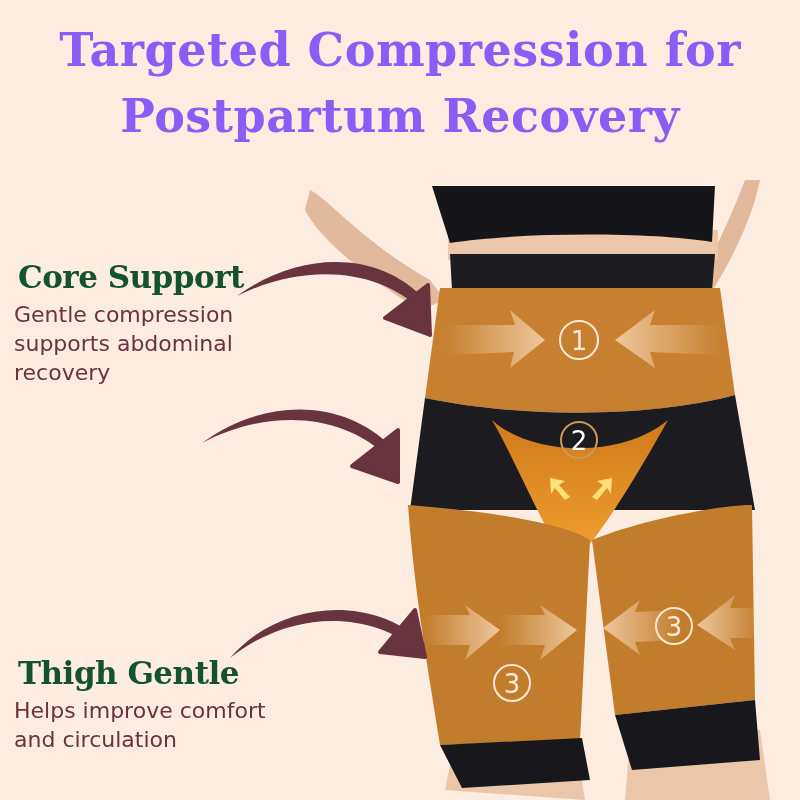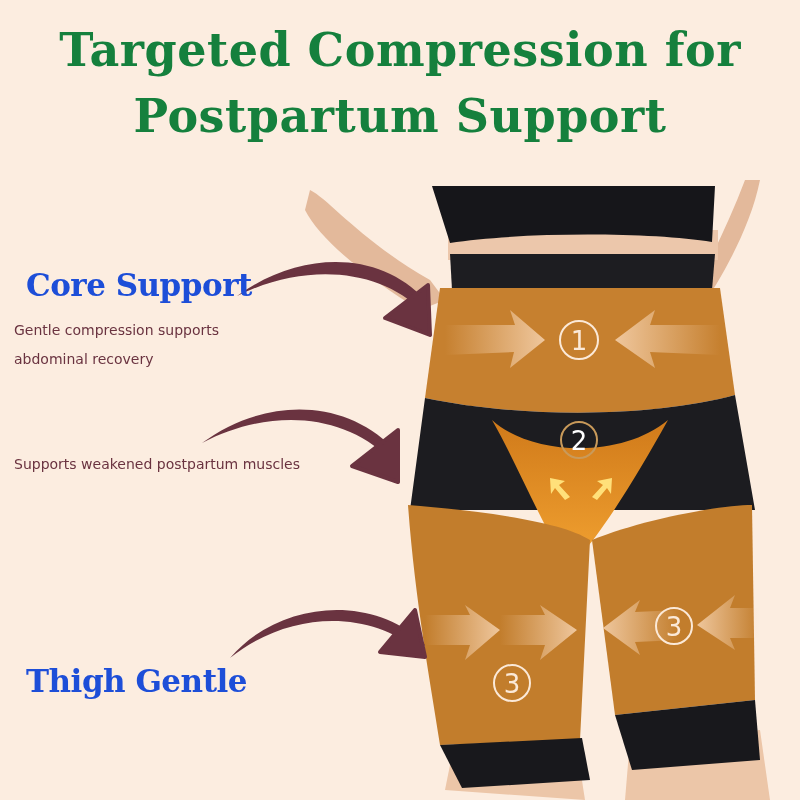--- a/index.html
+++ b/index.html
@@ -1,30 +1,30 @@
 <!DOCTYPE html>
 <html><head>
 <meta charset="utf-8">
 <style>
   html, body { margin: 0; padding: 0; }
   body { width: 800px; height: 800px; background: #fcede0; position: relative; overflow: hidden; font-family: "Liberation Sans", sans-serif; }
-  .title { position: absolute; left: 0; width: 800px; text-align: center; font-family: "DejaVu Serif", serif; font-weight: bold; color: #15803d; font-size: 46px; line-height: 60px; letter-spacing: 0.5px; }
+  .title { position: absolute; left: 0; width: 800px; text-align: center; font-family: "DejaVu Serif", serif; font-weight: bold; color: #8b5cf6; font-size: 46px; line-height: 60px; letter-spacing: 0.5px; }
   .title.l1 { top: 20px; }
   .title.l2 { top: 86px; }
   .feature { position: absolute; left: 14px; width: 360px; }
-  .feature h2 { margin: 12px; font-family: "DejaVu Serif", serif; font-weight: bold; color: #1d4ed8; font-size: 31px; line-height: 38px; letter-spacing: -0.5px; }
-  .feature p { margin: 4px 0 0; font-family: "DejaVu Sans", sans-serif; color: #6a3340; font-size: 14px; line-height: 29px; }
+  .feature h2 { margin: 4px; font-family: "DejaVu Serif", serif; font-weight: bold; color: #14532d; font-size: 31px; line-height: 38px; letter-spacing: -0.5px; }
+  .feature p { margin: 4px 0 0; font-family: "DejaVu Sans", sans-serif; color: #6a3340; font-size: 22px; line-height: 29px; }
   .figure { position: absolute; left: 0; top: 0; width: 800px; height: 800px; }
   svg text { font-family: "DejaVu Sans", sans-serif; }
 </style>
 </head>
 <body>
 
 <div class="title l1">Targeted Compression for</div>
-<div class="title l2">Postpartum Support</div>
+<div class="title l2">Postpartum Recovery</div>
 
 <svg class="figure" viewBox="0 0 800 800" xmlns="http://www.w3.org/2000/svg">
   <defs>
     <linearGradient id="arrowGrad" x1="0" x2="1" y1="0" y2="0">
       <stop offset="0" stop-color="#f6d3b0" stop-opacity="0"></stop>
       <stop offset="1" stop-color="#f6d3b0" stop-opacity="0.85"></stop>
     </linearGradient>
     <linearGradient id="arrowGradR" x1="1" x2="0" y1="0" y2="0">
       <stop offset="0" stop-color="#f6d3b0" stop-opacity="0"></stop>
       <stop offset="1" stop-color="#f6d3b0" stop-opacity="0.85"></stop>
@@ -106,18 +106,18 @@
     <path d="M380 652 L 425 657 L 415 610 Z" stroke="#6a3340" stroke-width="4" stroke-linejoin="round"></path>
   </g>
 </svg>
 
 <div class="feature" style="top:254px;">
   <h2>Core Support</h2>
   <p style="width:280px;">Gentle compression supports abdominal recovery</p>
 </div>
 
 <div class="feature" style="top:446px;">
-  <p style="width:300px;">Supports weakened postpartum muscles</p>
 </div>
 
 <div class="feature" style="top:650px;">
   <h2>Thigh Gentle</h2>
+  <p style="width:260px;">Helps improve comfort and circulation</p>
 </div>
 
 </body></html>

